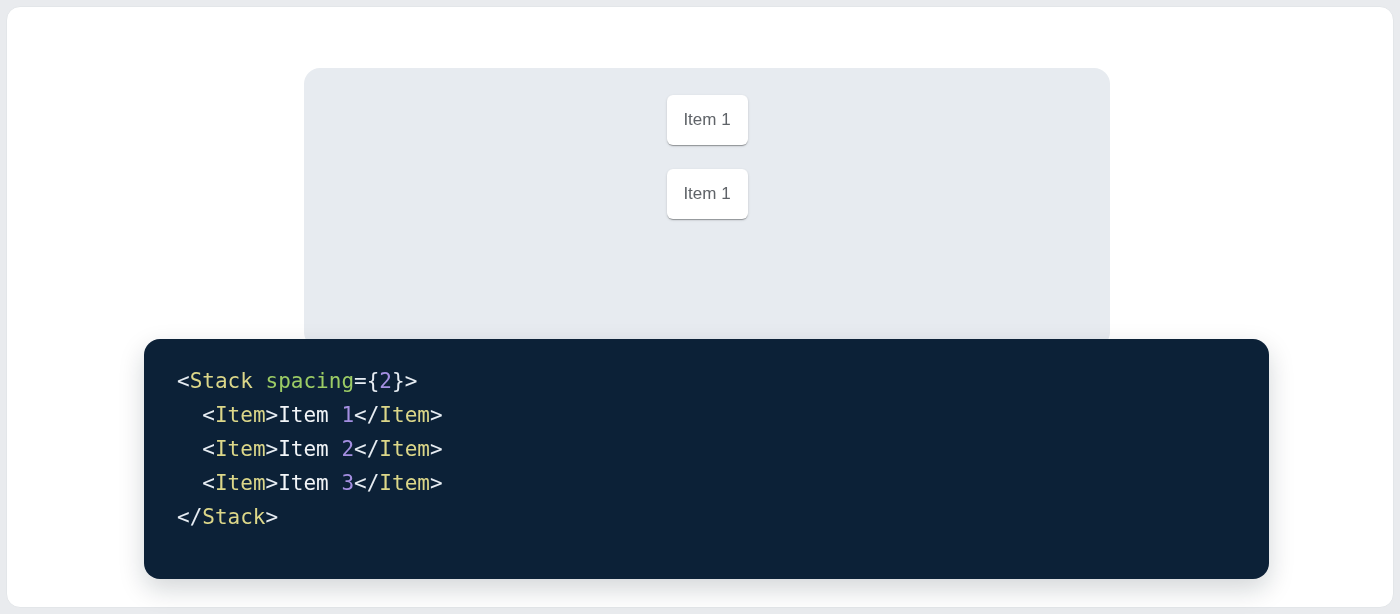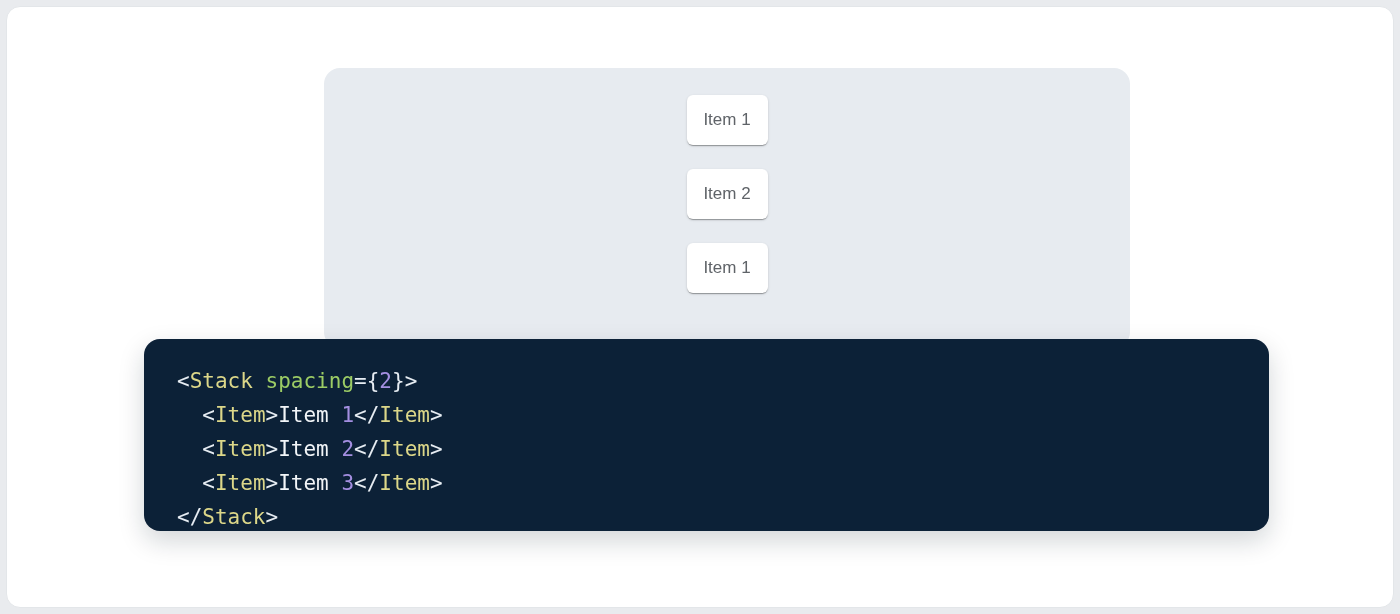--- a/index.html
+++ b/index.html
@@ -27,37 +27,37 @@
     background:var(--card-bg);
     border-radius:14px;
     border:1px solid #e3e6e9;
   }
   .demo-panel{
     position:absolute;
     left:297px;top:61px;width:806px;height:280px;
     background:var(--panel-bg);
     border-radius:16px;
     display:flex;flex-direction:column;align-items:center;
-    padding-top:27px;gap:24px;margin-left:20px;
+    padding-top:27px;gap:24px;
   }
   .stack-item{
     background:#ffffff;
     border-radius:6px;
     padding:14px 16px;
     min-width:81px;
     text-align:center;
     color:var(--item-text);
     font-size:17px;line-height:22px;
     box-shadow:0px 2px 1px -1px rgba(0,0,0,0.2),
                0px 1px 1px 0px rgba(0,0,0,0.14),
                0px 1px 3px 0px rgba(0,0,0,0.12);
   }
   .code-block{
     position:absolute;
-    left:137px;top:332px;width:1125px;height:192px;
+    left:137px;top:332px;width:1125px;height:240px;
     background:var(--code-bg);
     border-radius:16px;
     box-shadow:0 10px 26px rgba(10,25,41,0.18);
   }
   .code-block pre{
     margin:0;
     padding:25px 33px;
     font-family:"DejaVu Sans Mono","Liberation Mono",monospace;
     font-size:21px;
     font-weight:500;
@@ -71,21 +71,20 @@
   .tok-punct{color:var(--tok-punct);}
   .tok-text{color:var(--tok-text);}
 </style>
 </head>
 <body>
 
 <div class="page-card">
 
   <div class="demo-panel">
     <div class="stack-item">Item 1</div>
-    <div class="stack-item">Item 2</div>
     <div class="stack-item">Item 1</div>
   </div>
 
   <div class="code-block">
     <pre><div><span class="tok-punct">&lt;</span><span class="tok-tag">Stack</span><span class="tok-text"> </span><span class="tok-attr">spacing</span><span class="tok-punct">={</span><span class="tok-num">2</span><span class="tok-punct">}&gt;</span></div><div><span class="tok-text">  </span><span class="tok-punct">&lt;</span><span class="tok-tag">Item</span><span class="tok-punct">&gt;</span><span class="tok-text">Item </span><span class="tok-num">1</span><span class="tok-punct">&lt;/</span><span class="tok-tag">Item</span><span class="tok-punct">&gt;</span></div><div><span class="tok-text">  </span><span class="tok-punct">&lt;</span><span class="tok-tag">Item</span><span class="tok-punct">&gt;</span><span class="tok-text">Item </span><span class="tok-num">2</span><span class="tok-punct">&lt;/</span><span class="tok-tag">Item</span><span class="tok-punct">&gt;</span></div><div><span class="tok-text">  </span><span class="tok-punct">&lt;</span><span class="tok-tag">Item</span><span class="tok-punct">&gt;</span><span class="tok-text">Item </span><span class="tok-num">3</span><span class="tok-punct">&lt;/</span><span class="tok-tag">Item</span><span class="tok-punct">&gt;</span></div><div><span class="tok-punct">&lt;/</span><span class="tok-tag">Stack</span><span class="tok-punct">&gt;</span></div></pre>
   </div>
 
 </div>
 
 </body></html>

